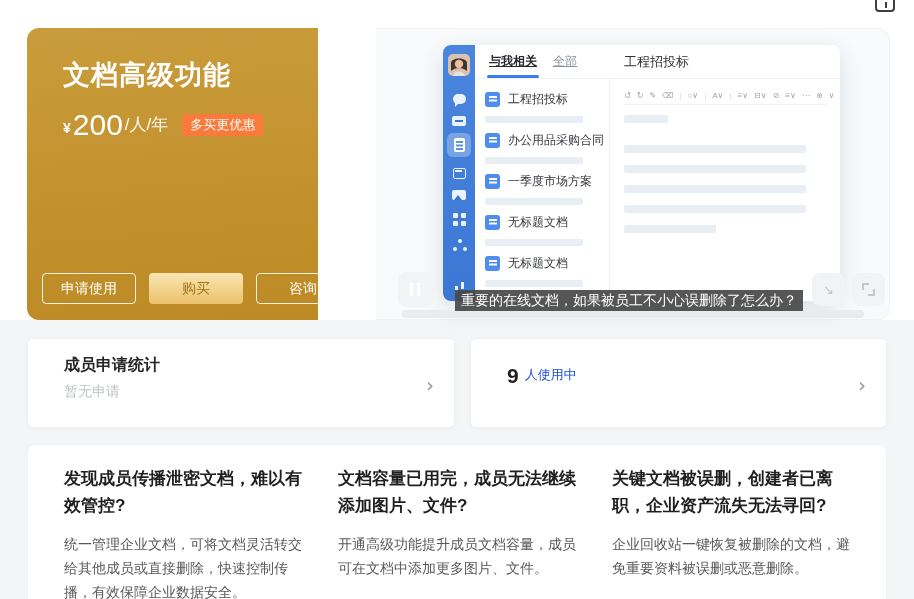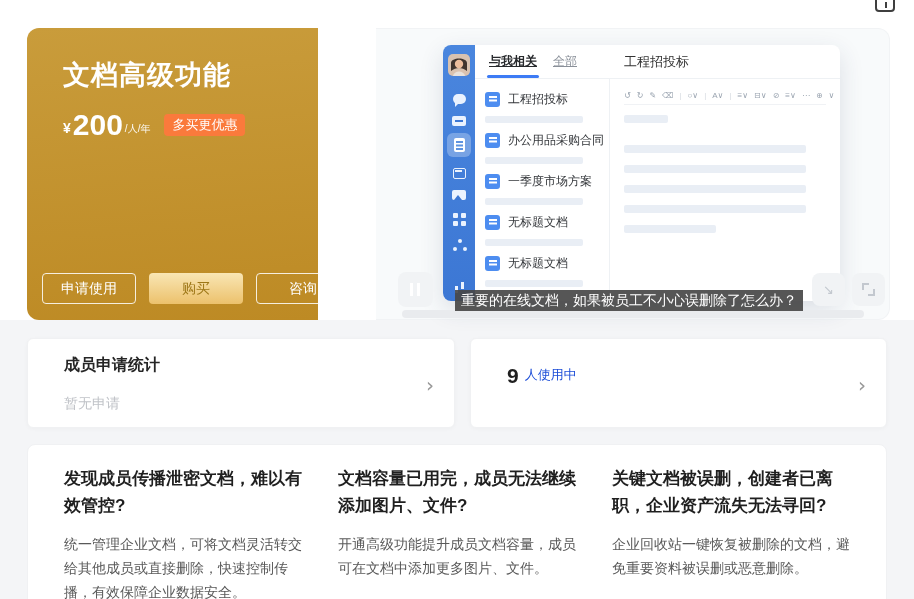--- a/index.html
+++ b/index.html
@@ -10,22 +10,22 @@
   
   .float-icon{position:absolute;left:875px;top:-9px;width:20px;height:21px;border:2px solid #3f3f3f;border-radius:4px;background:#fff;cursor:pointer;}
   .float-icon::after{content:"";position:absolute;left:8px;top:9px;width:2px;height:6px;background:#3f3f3f;}
 
   
   .hero-left{position:absolute;left:27px;top:28px;width:291px;height:292px;border-radius:12px 0 0 12px;
     background:linear-gradient(175deg,#c99c3b 0%,#bd8a24 100%);color:#fff;}
   .hero-title{position:absolute;left:36px;top:29px;font-size:27px;font-weight:bold;letter-spacing:1px;}
   .price-row{position:absolute;left:36px;top:82px;display:flex;align-items:flex-end;}
   .price-cur{font-size:14px;font-weight:bold;padding-bottom:4px;}
-  .price-num{font-size:30px;font-weight:bold;line-height:30px;margin:0 2px;}
-  .price-unit{font-size:10px;padding-bottom:4px;opacity:.95;}
+  .price-num{font-size:30px;font-weight:normal;line-height:30px;margin:0 2px;}
+  .price-unit{font-size:17px;padding-bottom:4px;opacity:.95;}
   .promo-badge{margin-left:14px;margin-bottom:4px;background:#fa7a3c;color:#fff;font-size:13px;line-height:22px;padding:0 8px;border-radius:4px;}
   .hero-btns{position:absolute;left:15px;bottom:16px;display:flex;gap:13px;}
   .btn{width:94px;height:31px;border-radius:4px;font-size:14px;display:flex;align-items:center;justify-content:center;cursor:pointer;}
   .btn-buy{background:linear-gradient(180deg,#f9e6b4,#ecc16c);color:#9e7717;border:none;}
   .btn-ghost{background:transparent;border:1px solid rgba(255,255,255,.85);color:#fff;}
 
   
   .hero-right{position:absolute;left:376px;top:28px;width:514px;height:292px;background:#f8fafb;border:1px solid #f1f3f5;border-left:none;border-radius:0 12px 12px 0;}
   .app-window{position:absolute;left:67px;top:16px;width:397px;height:256px;background:#fff;border-radius:8px;box-shadow:0 8px 24px rgba(40,60,90,.14);display:flex;}
   .app-sidebar{position:relative;width:32px;background:linear-gradient(180deg,#4a86de,#3c77d4);border-radius:8px 0 0 8px;flex:none;}
@@ -80,21 +80,21 @@
   .btn-fs{left:476px;top:244px;width:33px;height:33px;}
   .btn-fs::before{content:"";position:absolute;left:10px;top:10px;width:5px;height:5px;border-left:2px solid #c3c8cf;border-top:2px solid #c3c8cf;}
   .btn-fs::after{content:"";position:absolute;right:10px;bottom:10px;width:5px;height:5px;border-right:2px solid #c3c8cf;border-bottom:2px solid #c3c8cf;}
   .progress{position:absolute;left:26px;top:281px;width:462px;height:8px;border-radius:4px;background:#e9ebee;cursor:pointer;}
 
   
   .stat-card{position:absolute;top:338px;height:90px;background:#fff;border:1px solid #f0f1f3;border-radius:6px;box-shadow:0 1px 4px rgba(0,0,0,.03);padding:16px 0 0 36px;}
   .card-requests{left:27px;width:428px;}
   .card-usage{left:470px;width:417px;}
   .stat-title{font-size:16px;font-weight:bold;color:#262626;}
-  .stat-sub{margin-top:19px;font-size:14px;color:#c0c3c8;}
+  .stat-sub{margin-top:7px;font-size:14px;color:#c0c3c8;}
   .usage-row{margin-top:10px;display:flex;align-items:flex-end;gap:6px;}
   .usage-num{font-size:21px;font-weight:bold;color:#1f1f1f;line-height:21px;}
   .usage-unit{font-size:13px;color:#1d4ed8;padding-bottom:2px;}
   .chevron{position:absolute;right:20px;top:34px;font-size:20px;color:#999;cursor:pointer;font-family:"DejaVu Sans",sans-serif;}
 
   
   .features{position:absolute;left:27px;top:444px;width:860px;height:185px;background:#fff;border:1px solid #f0f1f3;border-radius:8px;padding:20px 34px 0 36px;display:flex;gap:34px;}
   .feature{flex:1;min-width:0;}
   .feature h3{margin:0;font-size:17px;line-height:27px;color:#1f1f1f;font-weight:bold;}
   .feature p{margin:13px 0 0;font-size:14px;line-height:24px;color:#595959;}

